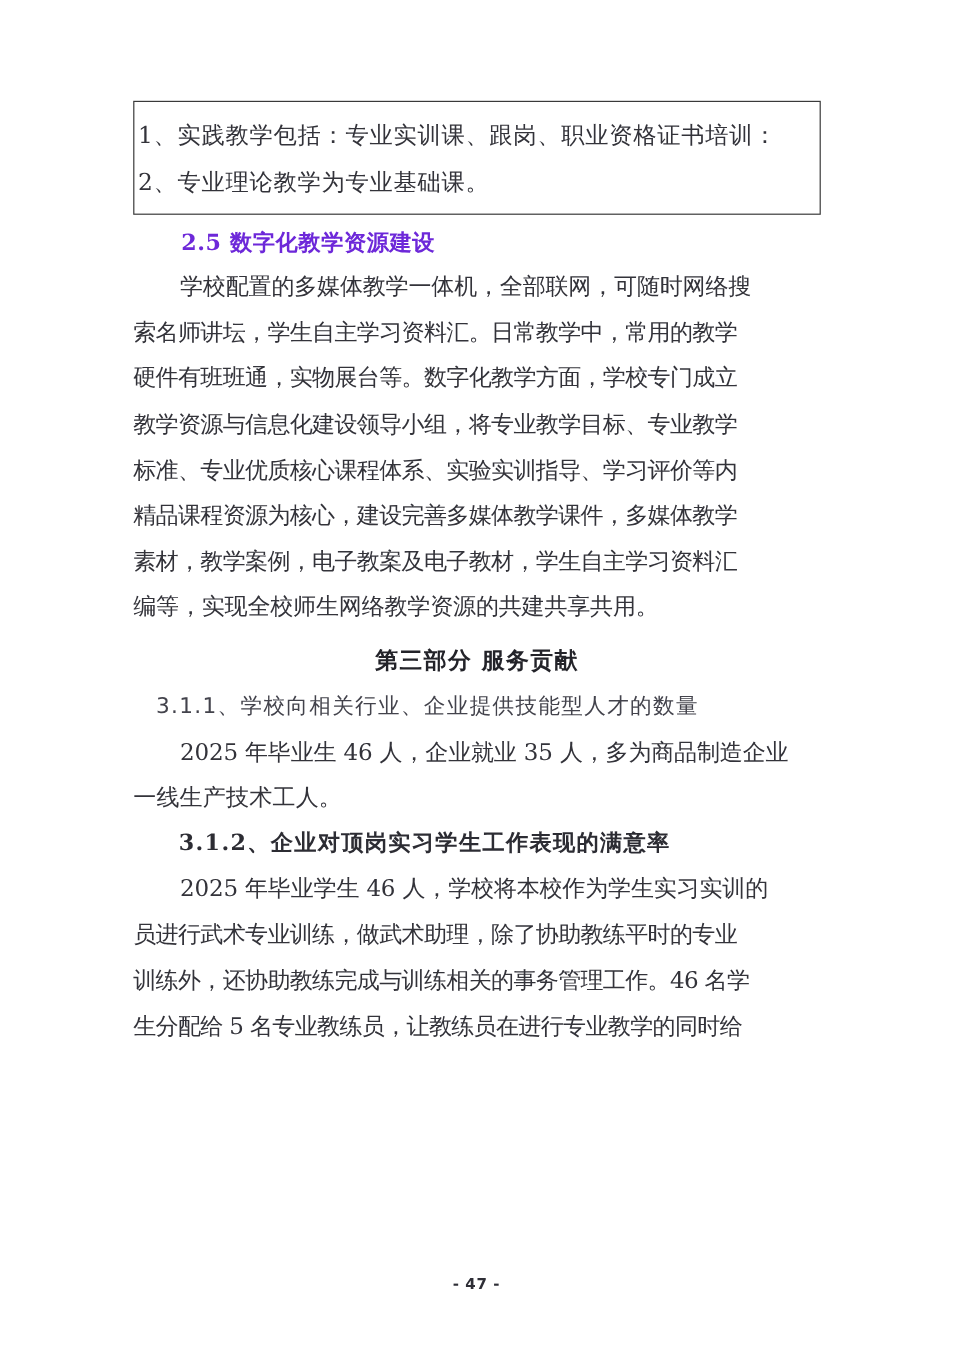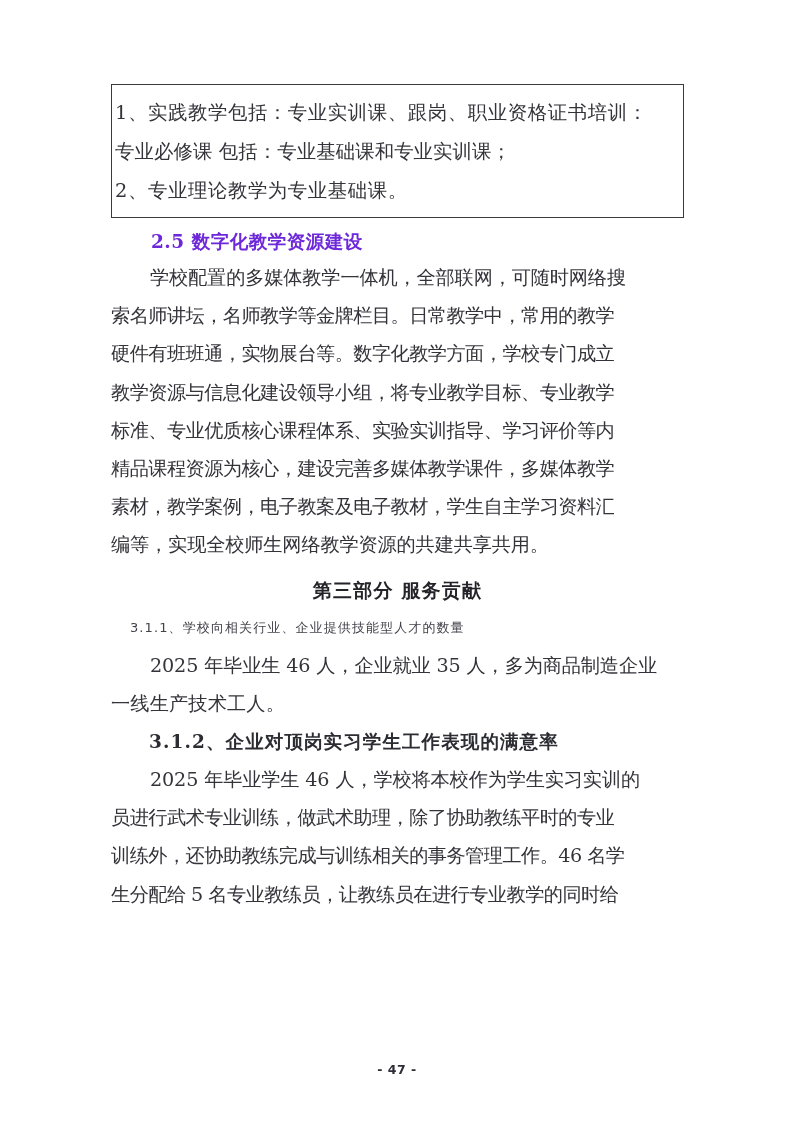--- a/index.html
+++ b/index.html
@@ -66,21 +66,21 @@
   .h-31 {
     font-family: "DejaVu Sans", "Liberation Sans", sans-serif;
     font-size: 20px;
     line-height: 38px;
     letter-spacing: 1px;
     color: #2b2b33;
     padding-left: 19px;
   }
   .h-311 {
     font-family: "DejaVu Sans", "Liberation Sans", sans-serif;
-    font-size: 13px;
+    font-size: 18px;
     line-height: 38px;
     letter-spacing: 1.1px;
     color: #43434c;
     padding-left: 19px;
   }
   .h-312 {
     font-family: "DejaVu Serif", "Liberation Serif", serif;
     font-weight: bold;
     font-size: 18.5px;
     line-height: 38px;
@@ -124,29 +124,28 @@
   }
 </style>
 </head>
 <body>
 
 <div class="page">
   <div class="content">
 
     <div class="note-box">
       <div class="note-line">1、实践教学包括：专业实训课、跟岗、职业资格证书培训：</div>
-      <div class="note-line tight">专业必修课  包括：专业基础课和专业实训课；</div>
       <div class="note-line">2、专业理论教学为专业基础课。</div>
     </div>
 
     <div class="h-25">2.5  数字化教学资源建设</div>
 
     <div class="para">
       <span class="ln indent sq1">学校配置的多媒体教学一体机，全部联网，可随时网络搜</span>
-      <span class="ln sq2">索名师讲坛，名师教学等金牌栏目。日常教学中，常用的教学</span>
+      <span class="ln sq2">索名师讲坛，学生自主学习资料汇。日常教学中，常用的教学</span>
       <span class="ln sq2">硬件有班班通，实物展台等。数字化教学方面，学校专门成立</span>
       <span class="ln sq2">教学资源与信息化建设领导小组，将专业教学目标、专业教学</span>
       <span class="ln sq2">标准、专业优质核心课程体系、实验实训指导、学习评价等内</span>
       <span class="ln sq2">精品课程资源为核心，建设完善多媒体教学课件，多媒体教学</span>
       <span class="ln sq2">素材，教学案例，电子教案及电子教材，学生自主学习资料汇</span>
       <span class="ln sq1">编等，实现全校师生网络教学资源的共建共享共用。</span>
     </div>
 
     <div class="h-part">第三部分  服务贡献</div>
 

